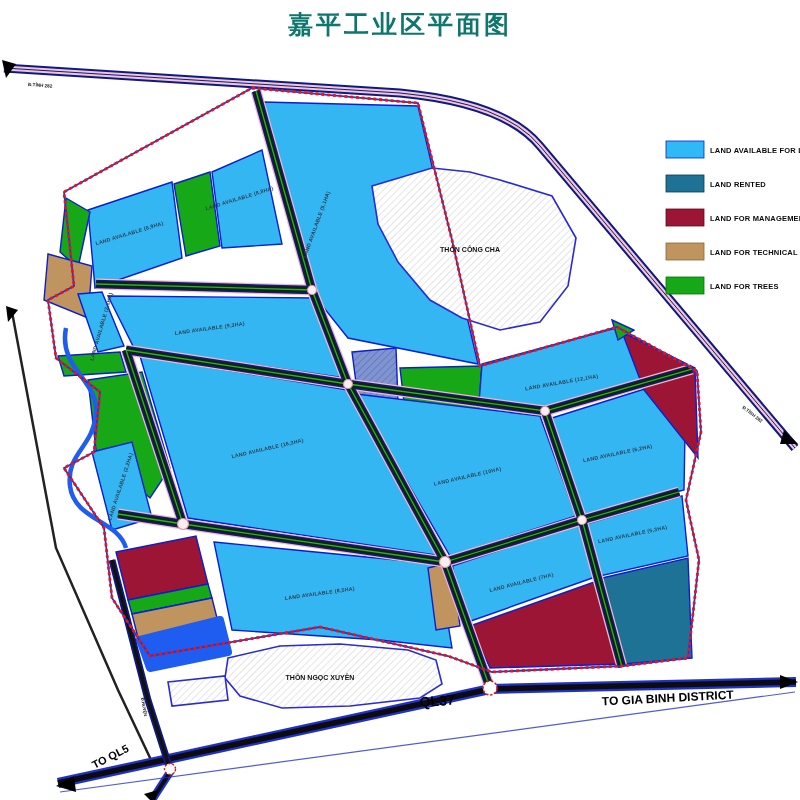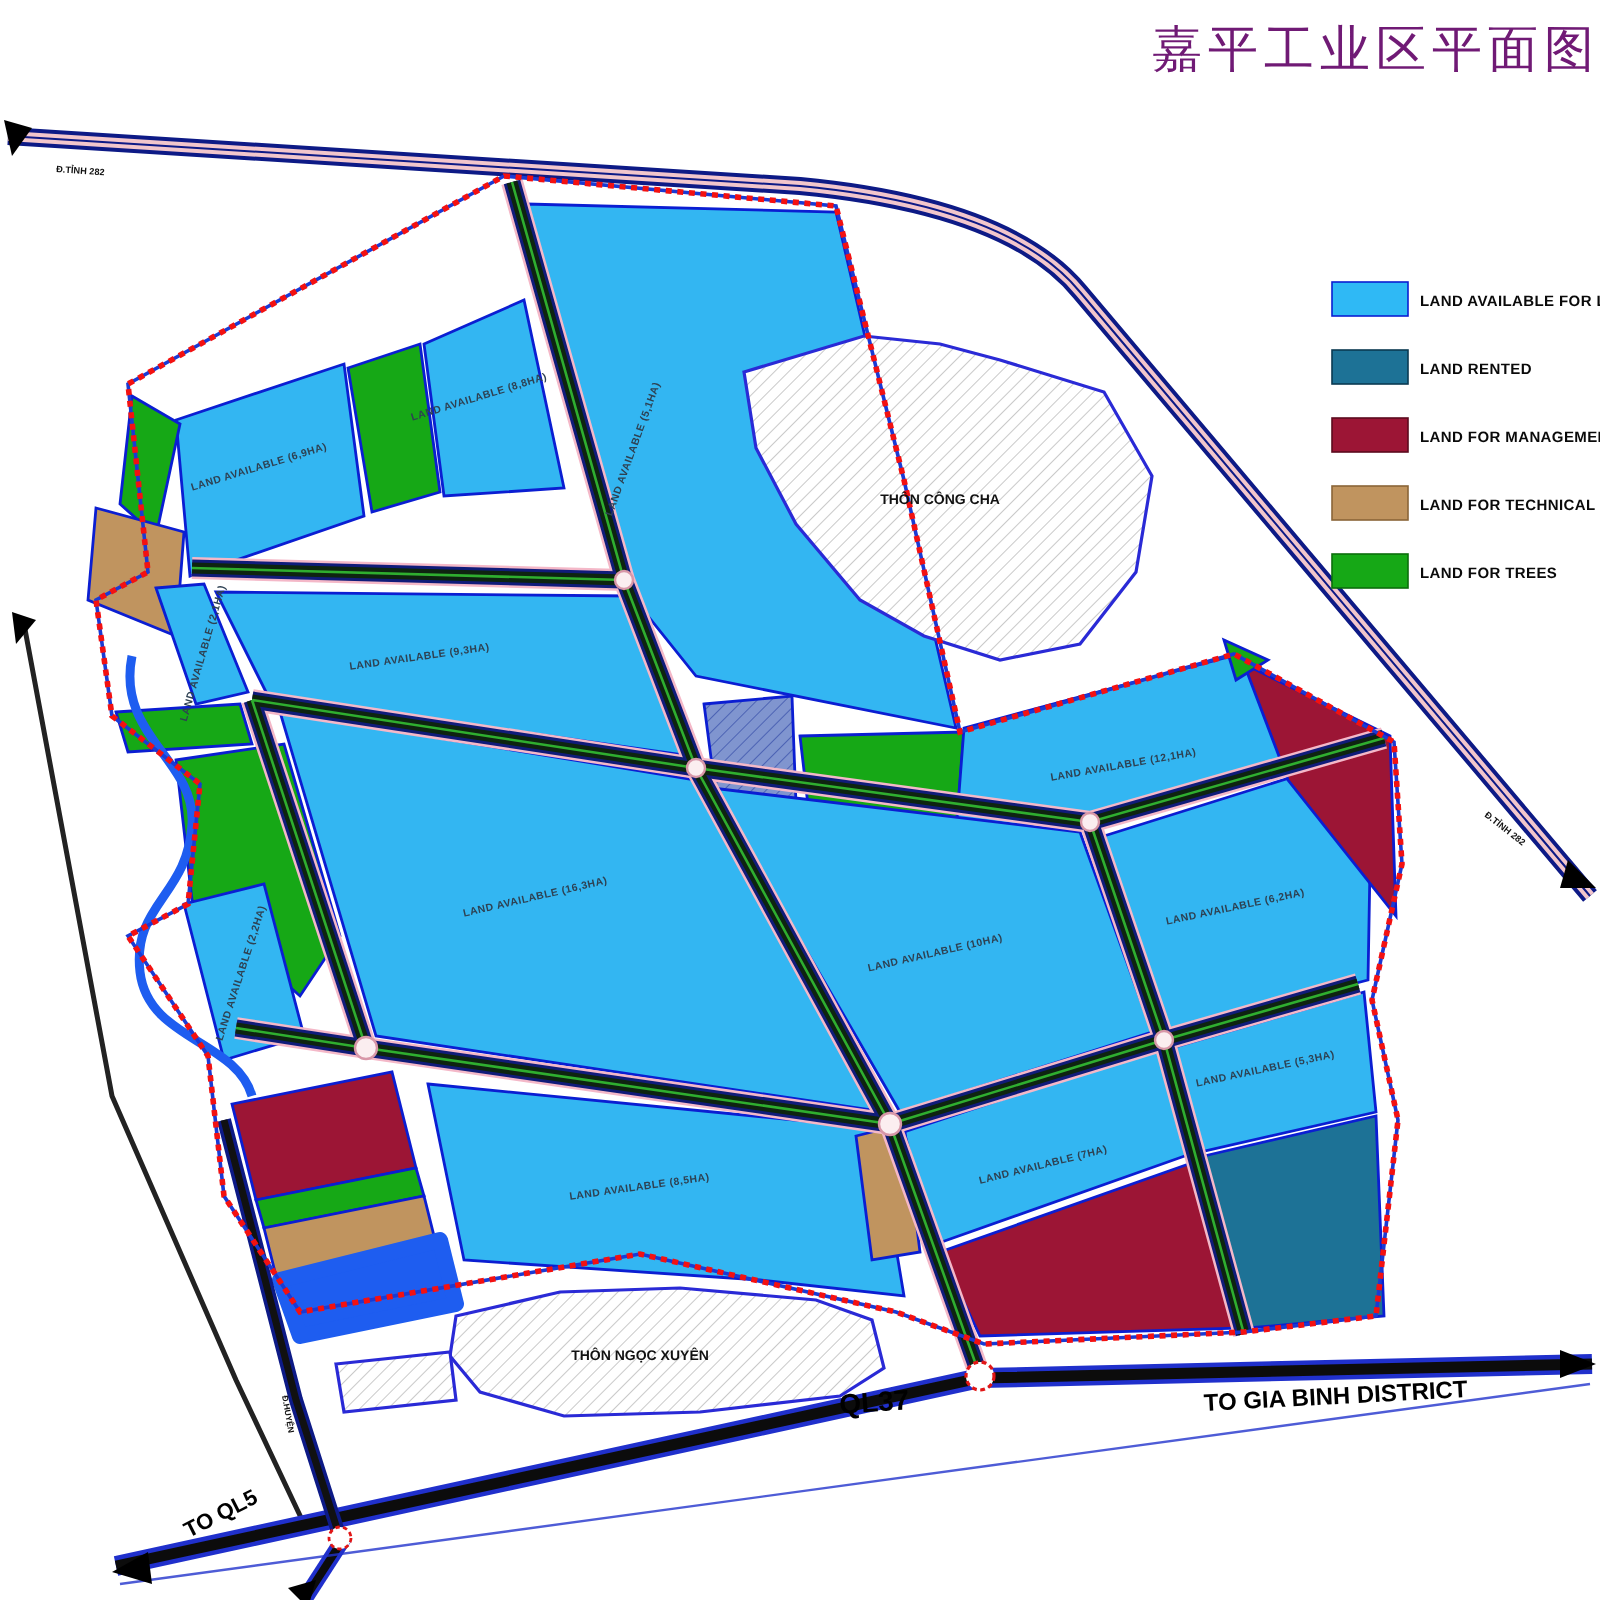--- a/index.html
+++ b/index.html
@@ -1,19 +1,19 @@
 <!DOCTYPE html>
 <html><head>
 <meta charset="utf-8">
 <style>
   html,body{margin:0;padding:0;background:#fff;}
   .page{position:relative;width:800px;height:800px;background:#fff;overflow:hidden;
         font-family:"Liberation Sans",sans-serif;}
-  .map-title{position:absolute;top:8px;left:0;width:100%;text-align:right;
-             font-size:25px;font-weight:normal;letter-spacing:3px;color:#701a75;}
+  .map-title{position:absolute;top:8px;left:0;width:100%;text-align:center;
+             font-size:25px;font-weight:bold;letter-spacing:3px;color:#0f766e;}
   svg{position:absolute;top:0;left:0;}
   text{font-family:"Liberation Sans",sans-serif;}
   .parcel-label{font-weight:bold;fill:#2e4152;letter-spacing:.3px;}
   .village-label{font-weight:bold;fill:#111;}
   .road-big-label{font-weight:bold;fill:#000;}
   .road-small-label{font-weight:bold;fill:#111;}
   .legend-label{font-weight:bold;fill:#0a0a0a;letter-spacing:.2px;}
 </style>
 </head>
 <body>

